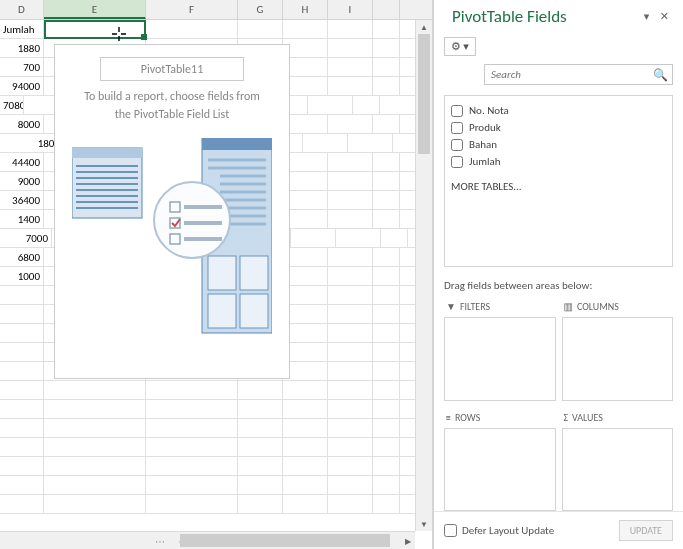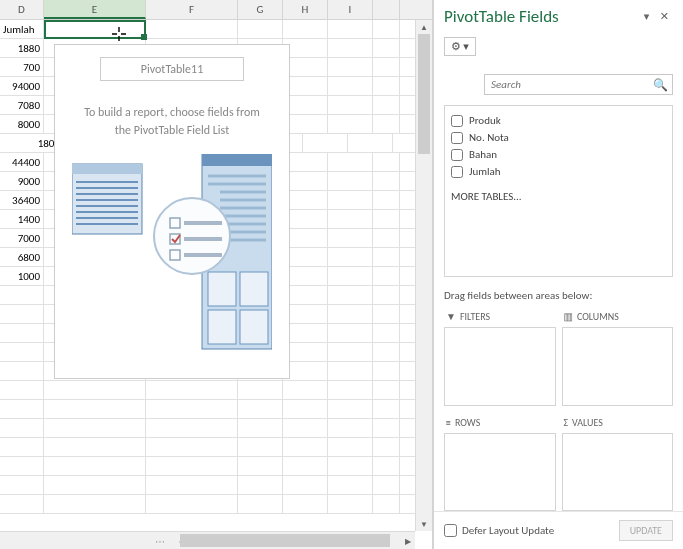--- a/index.html
+++ b/index.html
@@ -10,39 +10,39 @@
 .col-h { text-align: center; font-size: 11px; color: #555; border-right: 1px solid #d4d4d4; line-height: 20px; background: #f0f0f0; }
 .col-h.selected { background: #d2e6d2; border-bottom: 2px solid #217346; }
 .rows { }
 .row { display: flex; height: 19px; border-bottom: 1px solid #e0e0e0; }
 .cell { border-right: 1px solid #e0e0e0; font-size: 11px; padding: 0 3px; line-height: 19px; text-align: right; overflow: hidden; white-space: nowrap; }
 .cell.left { text-align: left; }
 .active-cell { position: absolute; border: 2px solid #217346; pointer-events: none; }
 .active-cell::after { content:""; position:absolute; right:-3px; bottom:-3px; width:6px; height:6px; background:#217346; }
 .cursor { position: absolute; font-size: 14px; color: #000; pointer-events: none; }
 .pivot-placeholder { position: absolute; background: #fff; border: 1px solid #ccc; padding: 12px; text-align: center; }
-.pivot-name-box { border: 1px solid #ccc; padding: 4px 40px; display: inline-block; color: #888; font-size: 12px; margin-bottom: 22px; }
+.pivot-name-box { border: 1px solid #ccc; padding: 4px 40px; display: inline-block; color: #888; font-size: 12px; margin-bottom: 6px; }
 .pivot-msg { color: #888; font-size: 12px; line-height: 1.5; margin-bottom: 15px; }
 .pivot-illus { display: flex; justify-content: space-around; align-items: center; gap: 10px; }
 .vscroll { position: absolute; right: 0; top: 20px; bottom: 18px; width: 17px; background: #f0f0f0; border-left: 1px solid #dadada; }
 .vscroll .thumb { position: absolute; top: 14px; left: 2px; right: 2px; height: 120px; background: #cdcdcd; }
 .vscroll .arr { position: absolute; left:0; right:0; height:14px; text-align:center; font-size:8px; color:#666; line-height:14px; }
 .hscroll { position: absolute; left: 0; right: 17px; bottom: 0; height: 18px; background: #f0f0f0; border-top: 1px solid #dadada; }
 .hscroll .dots { position:absolute; left:155px; top:3px; font-size:10px; color:#888; letter-spacing:2px;}
 .hscroll .track { position:absolute; left:180px; right:14px; top:2px; bottom:2px; }
 .hscroll .thumb { position:absolute; left:0; width:210px; top:0; bottom:0; background:#cdcdcd; }
 .hscroll .arr { position:absolute; top:0; bottom:0; width:14px; text-align:center; font-size:8px; color:#666; line-height:18px; }
 
 .pane { width: 250px; background: #fff; border-left: 1px solid #d4d4d4; display: flex; flex-direction: column; font-size: 11px; color: #444; }
 .pane-header { padding: 6px 10px 2px; }
-.pane-title { color: #217346; font-size: 17px; font-weight: normal; display: flex; align-items: center; justify-content: space-between; }
+.pane-title { color: #217346; font-size: 17px; font-weight: normal; display: flex; align-items: center; justify-content: space-between; margin-left: 8px; }
 .pane-title .winbtns { font-size: 11px; color: #666; letter-spacing: 4px; }
 .pane-sub { padding: 8px 10px 6px; display: flex; align-items: center; justify-content: space-between; font-size: 11px; color: #555; }
 .gear-btn { border: 1px solid #c8c8c8; padding: 2px 6px; font-size: 11px; color: #555; background: #fff; }
-.search-box { margin: 12px 10px 6px; position: relative; padding-left: 40px; }
+.search-box { margin: 2px 10px 6px; position: relative; padding-left: 40px; }
 .search-box input { width: 100%; padding: 3px 20px 3px 6px; border: 1px solid #c8c8c8; font-size: 11px; font-style: italic; color: #888; }
 .search-box .mag { position: absolute; right: 5px; top: 50%; transform: translateY(-50%); color: #3a7ab8; font-size: 12px; }
 .field-list { margin: 4px 10px; border: 1px solid #d4d4d4; padding: 6px; overflow: auto; flex: 0 0 172px; }
 .field-item { display: flex; align-items: center; gap: 6px; padding: 2px 0; font-size: 11px; }
 .field-item input { width: 12px; height: 12px; }
 .more-tables { margin-top: 10px; font-size: 11px; color: #444; }
 .drag-label { padding: 8px 10px 4px; font-size: 11px; color: #555; }
 .areas { display: grid; grid-template-columns: 1fr 1fr; grid-template-rows: 1fr 1fr; gap: 6px; padding: 0 10px; flex: 1; }
 .area { display: flex; flex-direction: column; }
 .area-h { font-size: 10px; color: #666; padding: 4px 2px; display: flex; align-items: center; gap: 4px; }
@@ -98,21 +98,21 @@
         <div class="row">
           <div class="cell" style="width: 44px;">94000</div>
           <div class="cell" style="width: 102px;"></div>
           <div class="cell" style="width: 92px;"></div>
           <div class="cell" style="width: 45px;"></div>
           <div class="cell" style="width: 45px;"></div>
           <div class="cell" style="width: 45px;"></div>
           <div class="cell" style="width: 27px;"></div>
         </div>
         <div class="row">
-          <div class="cell" style="width: 44px;">7080</div>
+          <div class="cell" style="width: 24px;">7080</div>
           <div class="cell" style="width: 102px;"></div>
           <div class="cell" style="width: 92px;"></div>
           <div class="cell" style="width: 45px;"></div>
           <div class="cell" style="width: 45px;"></div>
           <div class="cell" style="width: 45px;"></div>
           <div class="cell" style="width: 27px;"></div>
         </div>
         <div class="row">
           <div class="cell" style="width: 44px;">8000</div>
           <div class="cell" style="width: 102px;"></div>
@@ -161,21 +161,21 @@
         <div class="row">
           <div class="cell" style="width: 44px;">1400</div>
           <div class="cell" style="width: 102px;"></div>
           <div class="cell" style="width: 92px;"></div>
           <div class="cell" style="width: 45px;"></div>
           <div class="cell" style="width: 45px;"></div>
           <div class="cell" style="width: 45px;"></div>
           <div class="cell" style="width: 27px;"></div>
         </div>
         <div class="row">
-          <div class="cell" style="width: 44px;">7000</div>
+          <div class="cell" style="width: 44px; margin-left: 8px;">7000</div>
           <div class="cell" style="width: 102px;"></div>
           <div class="cell" style="width: 92px;"></div>
           <div class="cell" style="width: 45px;"></div>
           <div class="cell" style="width: 45px;"></div>
           <div class="cell" style="width: 45px;"></div>
           <div class="cell" style="width: 27px;"></div>
         </div>
         <div class="row">
           <div class="cell" style="width: 44px;">6800</div>
           <div class="cell" style="width: 102px;"></div>
@@ -391,25 +391,25 @@
     <div class="pane-sub">
       <span class="gear-btn">⚙ ▾</span>
     </div>
     <div class="search-box">
       <input type="text" placeholder="Search" style="">
       <span class="mag">🔍</span>
     </div>
     <div class="field-list" id="field-list">
     <div class="field-item">
           <input type="checkbox" style="">
-          <span>Produk</span>
+          <span>No. Nota</span>
         </div>
         <div class="field-item">
           <input type="checkbox" style="">
-          <span>No. Nota</span>
+          <span>Produk</span>
         </div>
         <div class="field-item">
           <input type="checkbox" style="">
           <span>Bahan</span>
         </div>
         <div class="field-item">
           <input type="checkbox" style="">
           <span>Jumlah</span>
         </div>
         <div class="more-tables">MORE TABLES...</div>

